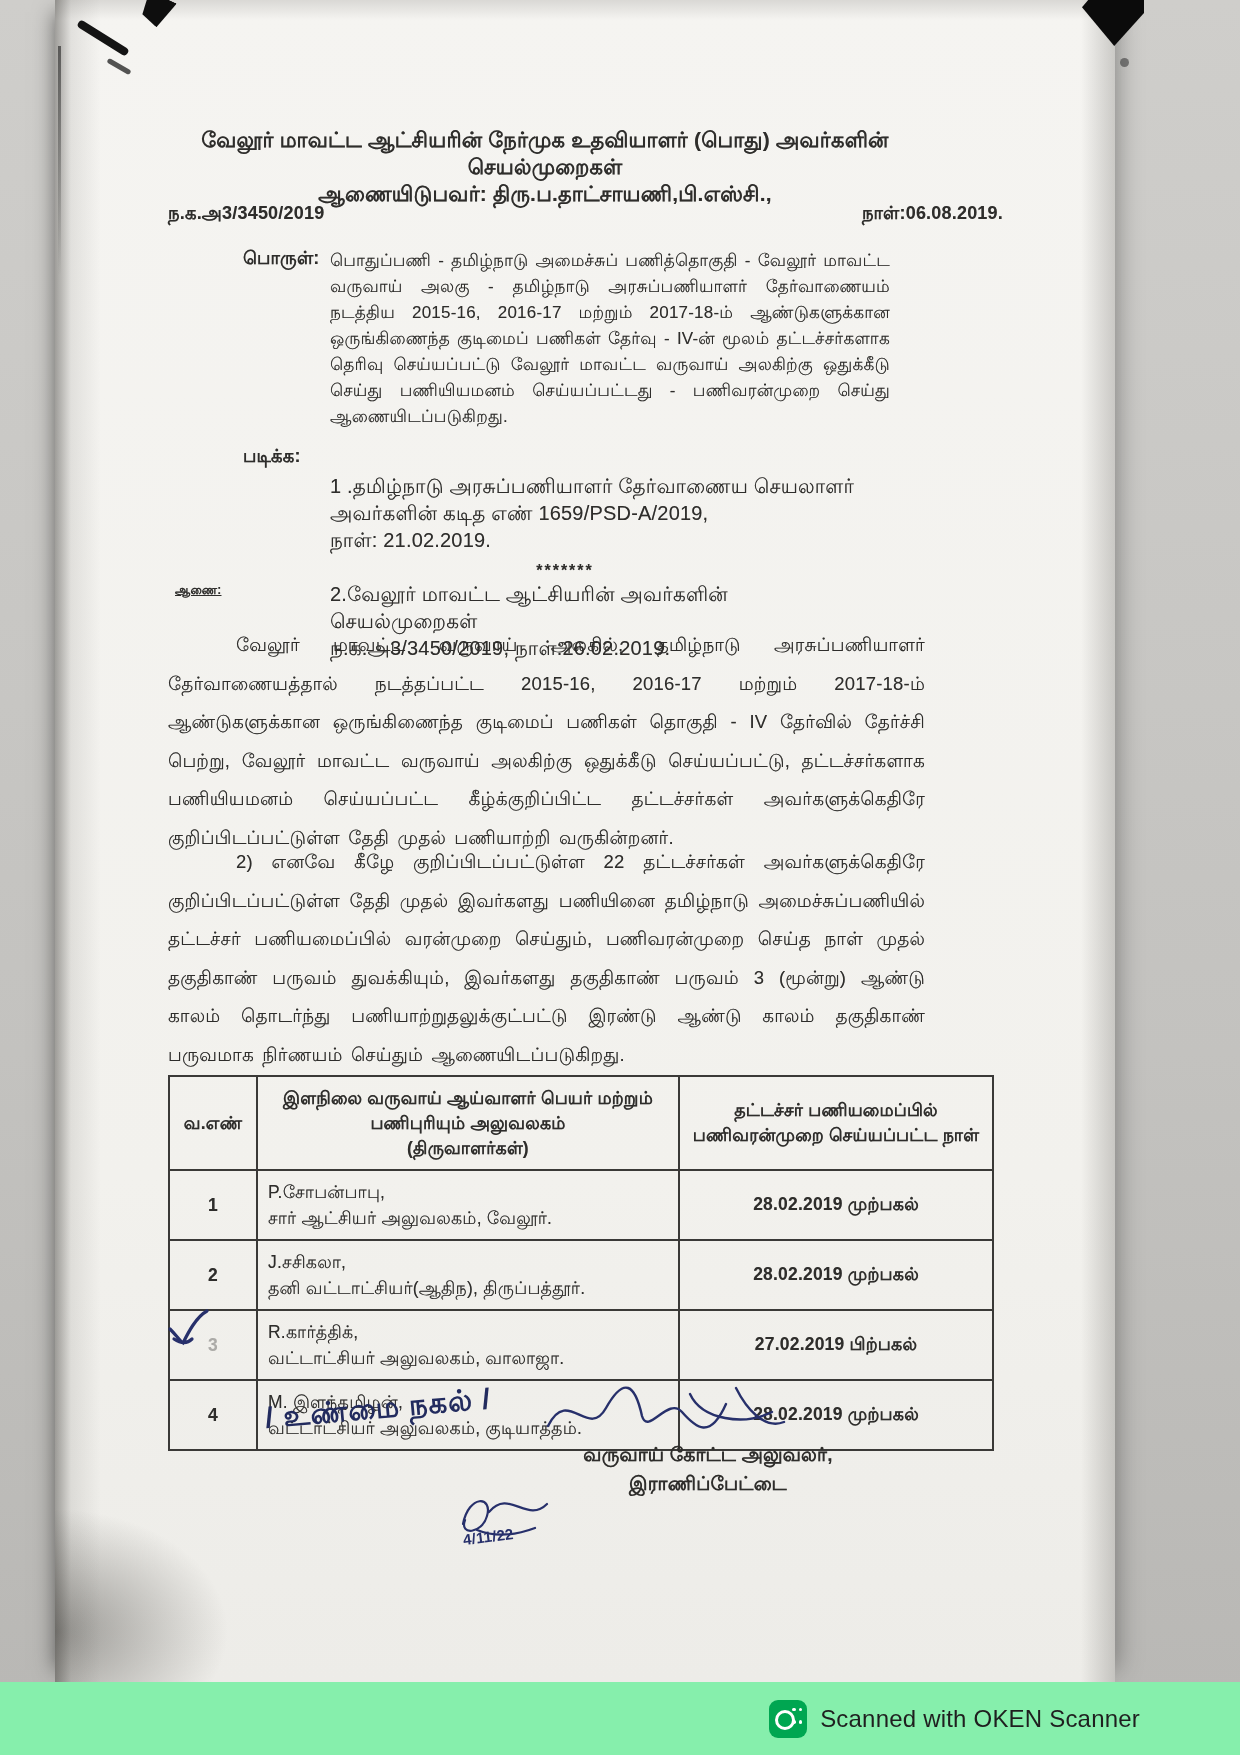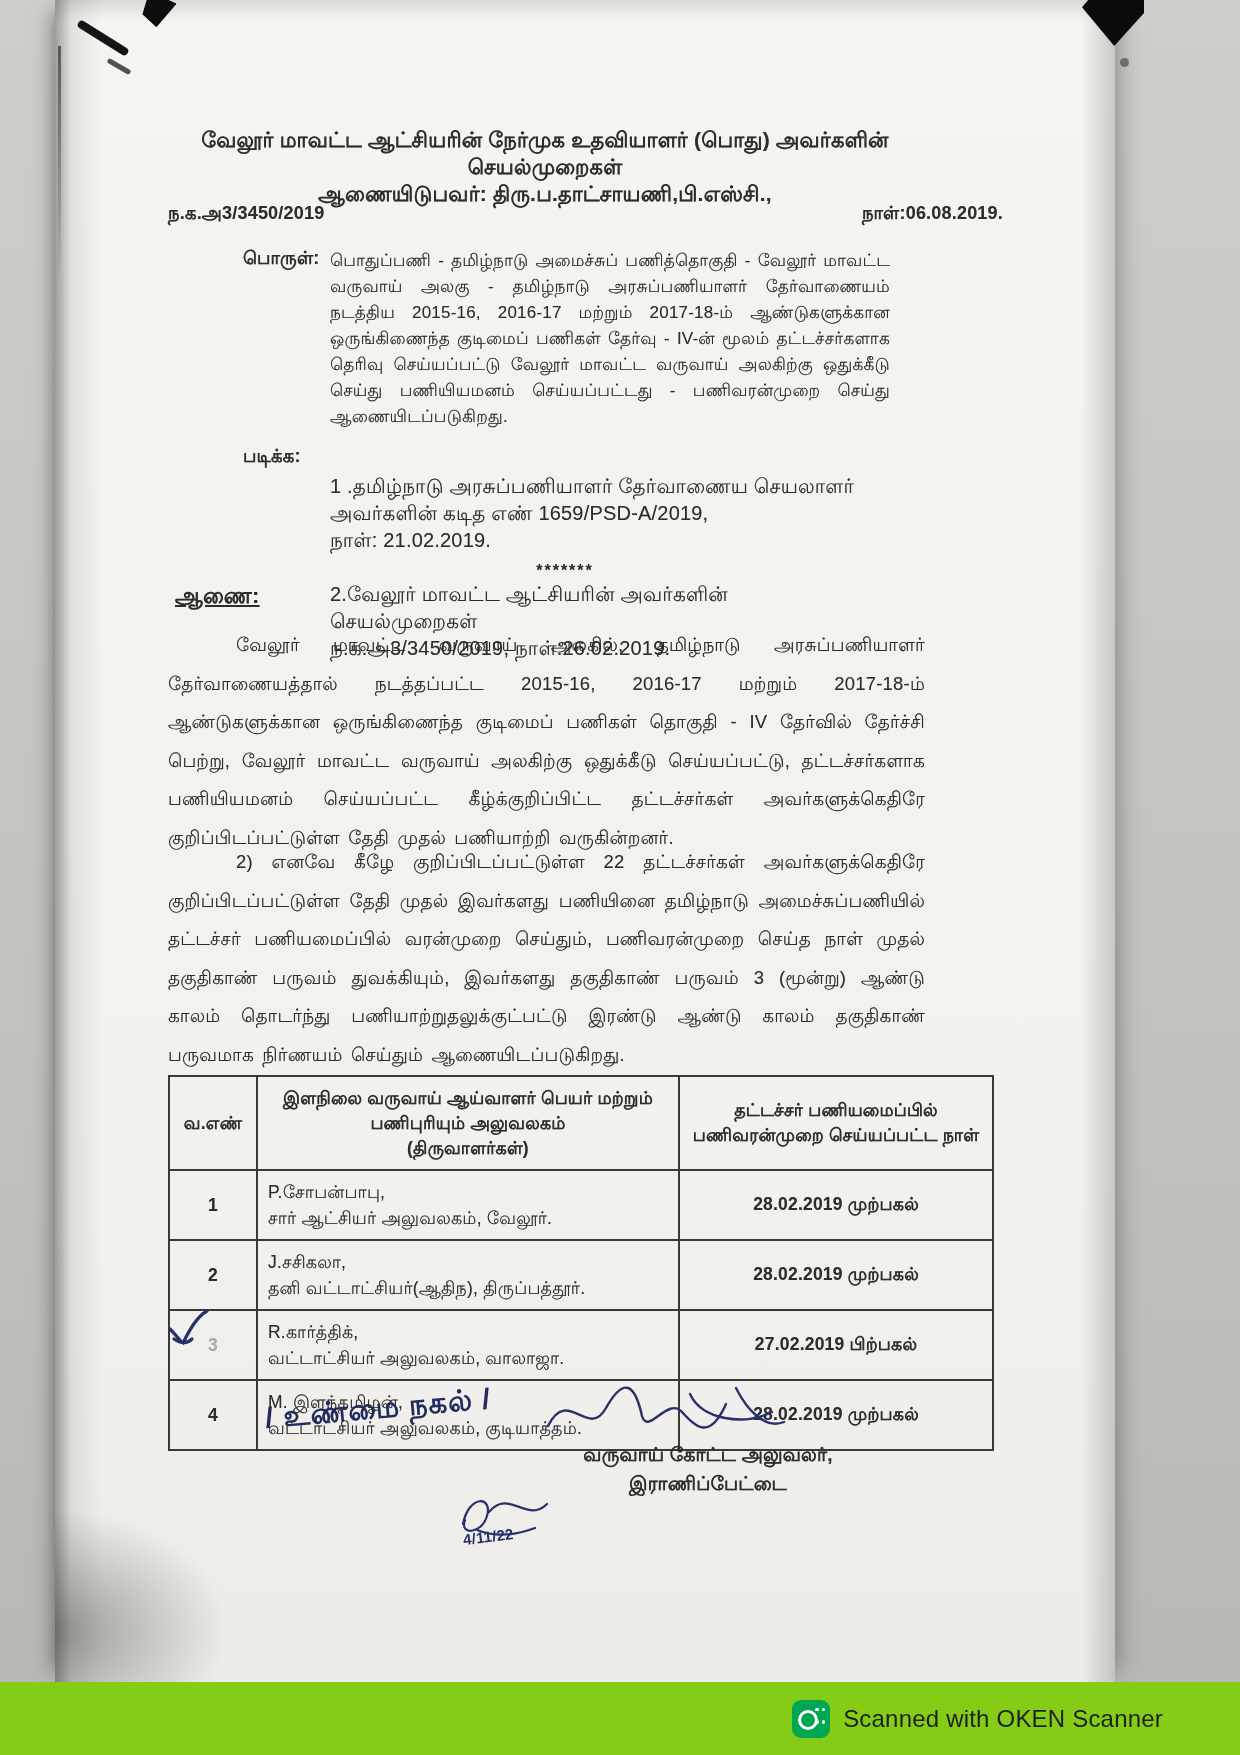--- a/index.html
+++ b/index.html
@@ -19,21 +19,21 @@
     box-shadow: 14px 0 24px -12px rgba(0,0,0,0.35), -12px 0 20px -12px rgba(0,0,0,0.5);
   }
   .txt{position:absolute;letter-spacing:0.2px;text-shadow:0 0 0.5px rgba(40,40,40,0.35);}
   .hdr{left:140px;top:126px;width:700px;text-align:center;font-size:21px;line-height:27px;font-weight:600;}
   .refrow{left:113px;top:203px;width:835px;display:flex;justify-content:space-between;font-size:18px;font-weight:600;}
   .sub-label{left:188px;top:248px;font-size:18px;font-weight:600;}
   .sub-text{left:275px;top:248px;width:560px;font-size:17px;line-height:26px;text-align:justify;white-space:pre-line;}
   .read-label{left:188px;top:446px;font-size:18px;font-weight:600;}
   .read-items{left:275px;top:446px;width:545px;font-size:20px;line-height:27px;white-space:pre-line;}
   .separator{left:275px;top:562px;width:470px;text-align:center;font-size:16px;letter-spacing:2px;font-weight:700;}
-  .order-label{left:120px;top:583px;font-size:22px;font-weight:700;text-decoration:underline;}
+  .order-label{left:120px;top:583px;font-size:12px;font-weight:700;text-decoration:underline;}
   .para{left:113px;width:757px;font-size:18.5px;line-height:38.5px;text-align:justify;text-indent:68px;word-spacing:3px;white-space:normal;}
   .para1{top:626px;}
   .para2{top:843px;}
   table.doc-table{
     position:absolute;left:113px;top:1075px;width:758px;border-collapse:collapse;
     font-size:17.5px;color:#2e2d2b;table-layout:fixed;
   }
   table.doc-table th, table.doc-table td{
     border:2px solid #3a3937;padding:6px 10px;vertical-align:middle;
     text-shadow:0 0 0.5px rgba(40,40,40,0.35);letter-spacing:0.2px;
@@ -52,22 +52,22 @@
   
   .art{position:absolute;z-index:5;}
   .art-tr{left:1082px;top:0;width:62px;height:46px;background:#0b0b0b;clip-path:polygon(10% 0,100% 0,100% 28%,52% 100%,0 16%);}
   .art-tl-slash{left:74px;top:34px;width:58px;height:8px;background:#141414;border-radius:4px;transform:rotate(32deg);}
   .art-tl-slash2{left:106px;top:64px;width:26px;height:5px;background:#2a2a2a;opacity:.8;border-radius:3px;transform:rotate(30deg);}
   .art-top-mark{left:142px;top:-4px;width:30px;height:30px;background:#0e0e0e;transform:rotate(24deg);clip-path:polygon(0 0,100% 0,70% 100%,10% 80%);}
   .art-left-line{left:58px;top:46px;width:3px;height:230px;background:linear-gradient(#1f1f1f,rgba(0,0,0,0));opacity:.6;}
   .art-dot{left:1120px;top:58px;width:9px;height:9px;border-radius:50%;background:#3a3a3a;opacity:.6;}
   
   .scanbar{
-    position:absolute;left:0;bottom:0;width:1240px;height:73px;background:#84cc16;z-index:10;
-    display:flex;align-items:center;justify-content:flex-end;padding-right:77px;box-sizing:border-box;gap:13px;
+    position:absolute;left:0;bottom:0;width:1240px;height:73px;background:#86efac;z-index:10;
+    display:flex;align-items:center;justify-content:flex-end;padding-right:100px;box-sizing:border-box;gap:13px;
   }
   .scanbar-text{font-size:24px;color:#1f1f1f;font-weight:500;letter-spacing:0.2px;}
   .oken-logo{width:38px;height:38px;border-radius:9px;background:#00a651;position:relative;display:inline-block;}
   .oken-ring{position:absolute;left:6px;top:10px;width:14px;height:14px;border:3.5px solid #fff;border-radius:50%;}
   .oken-dots{position:absolute;right:5px;top:8px;width:10px;height:22px;display:grid;grid-template-columns:1fr 1fr;gap:3px;}
   .oken-dots span{width:3.5px;height:3.5px;background:#fff;border-radius:50%;}
 </style>
 </head>
 <body>
 

